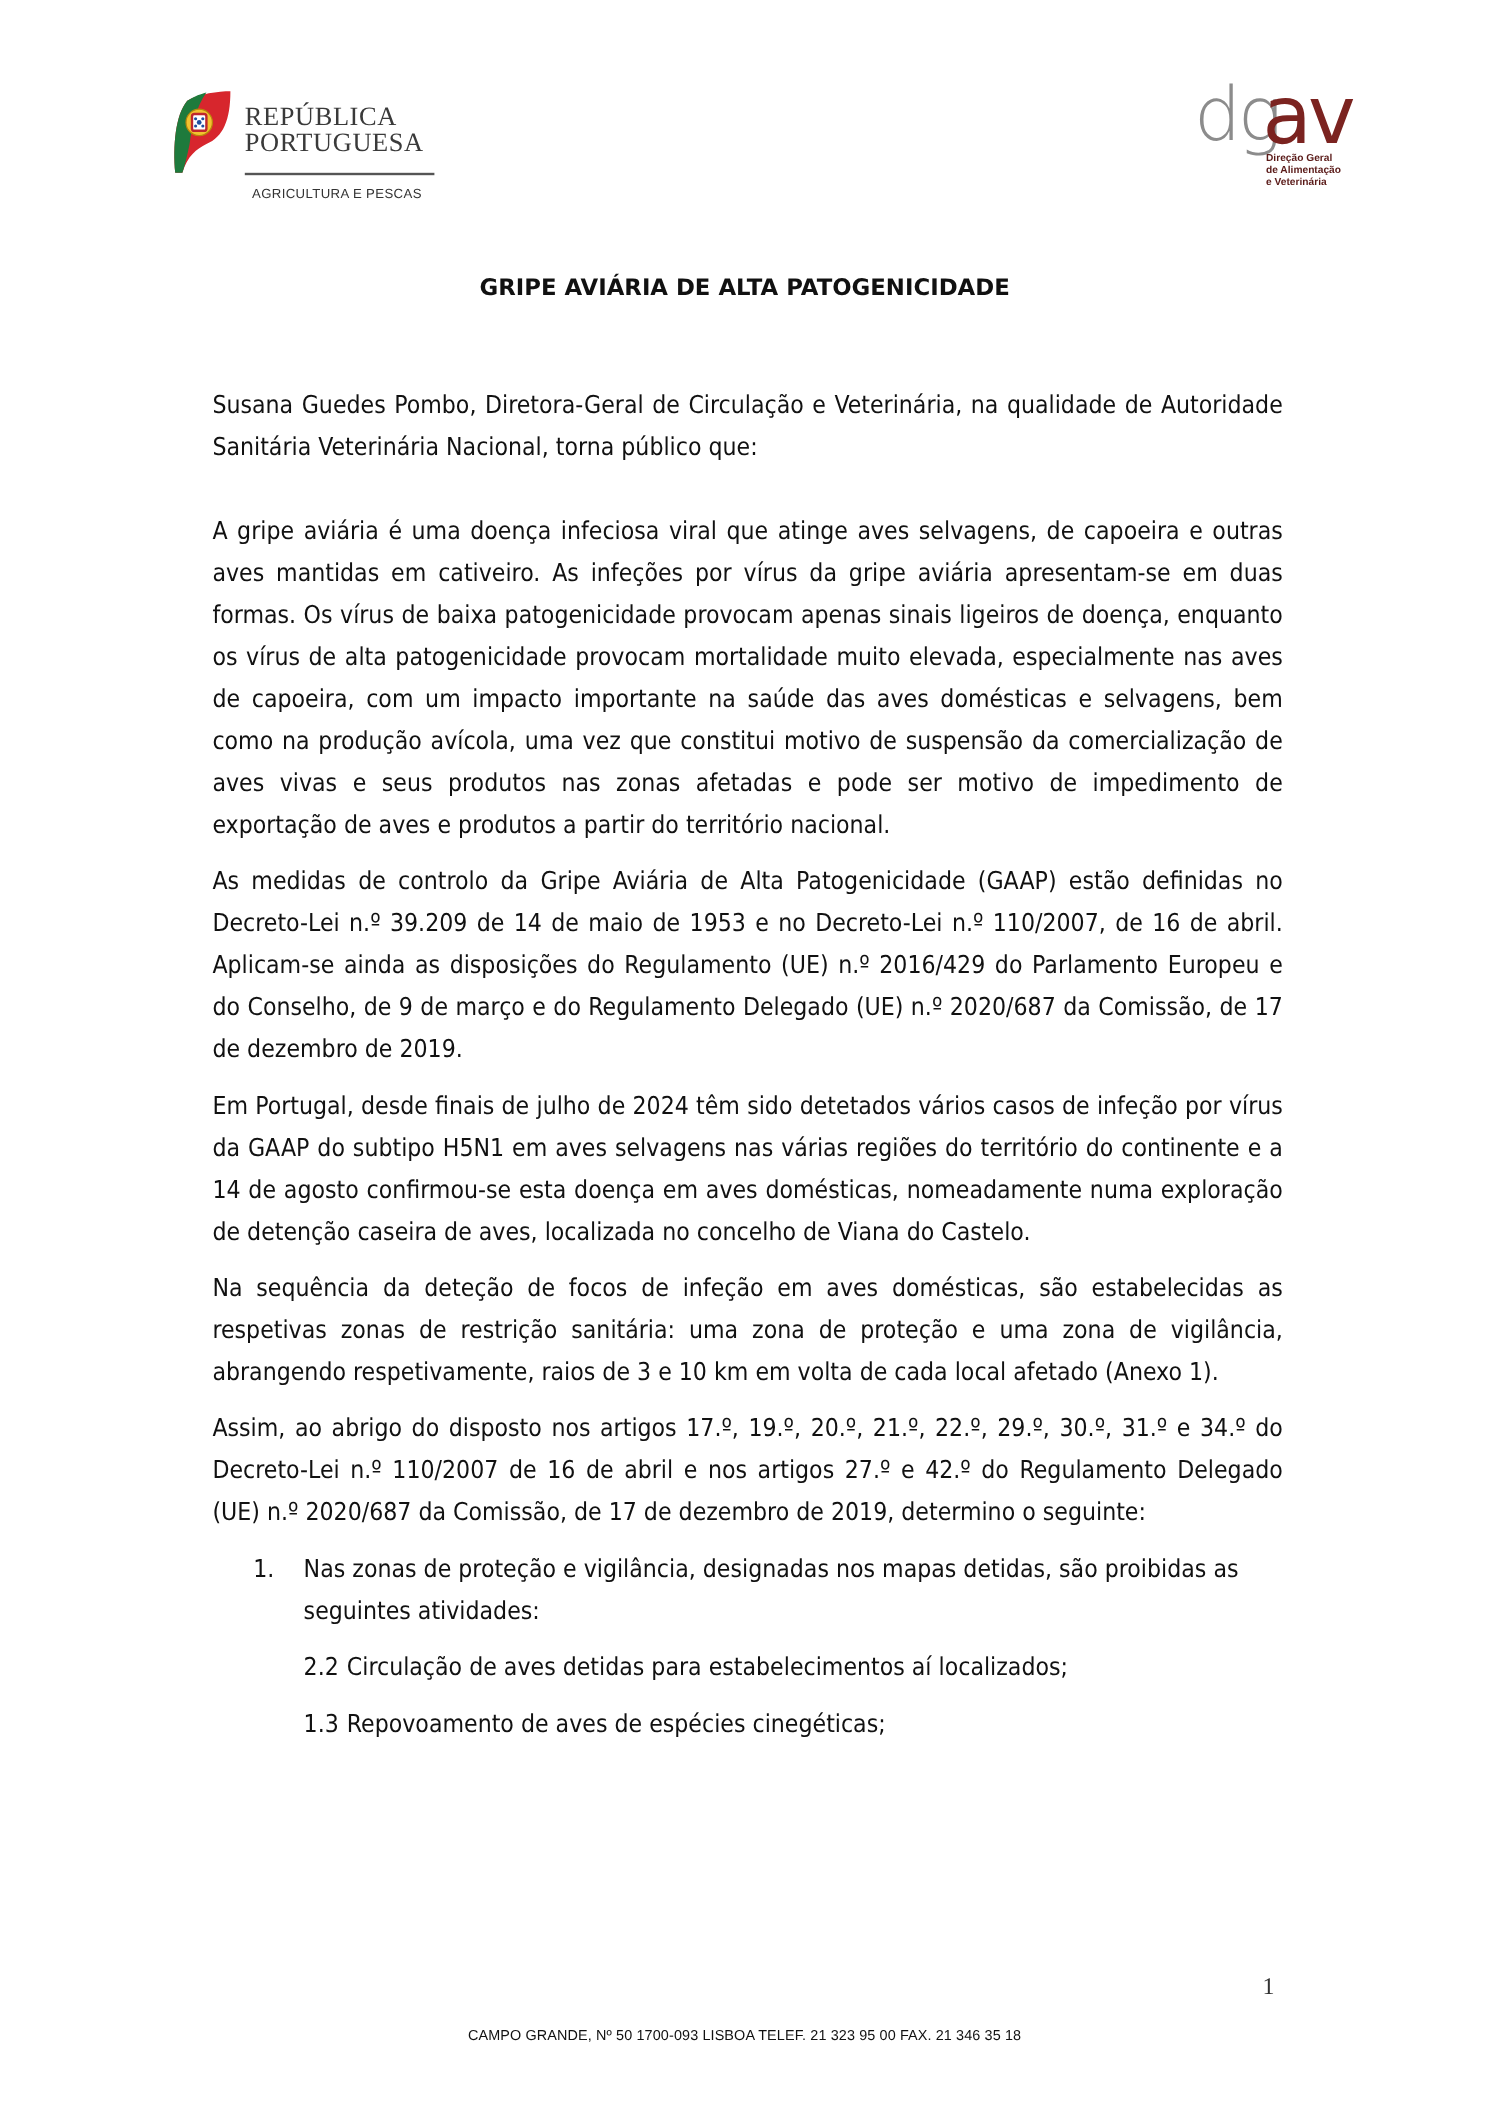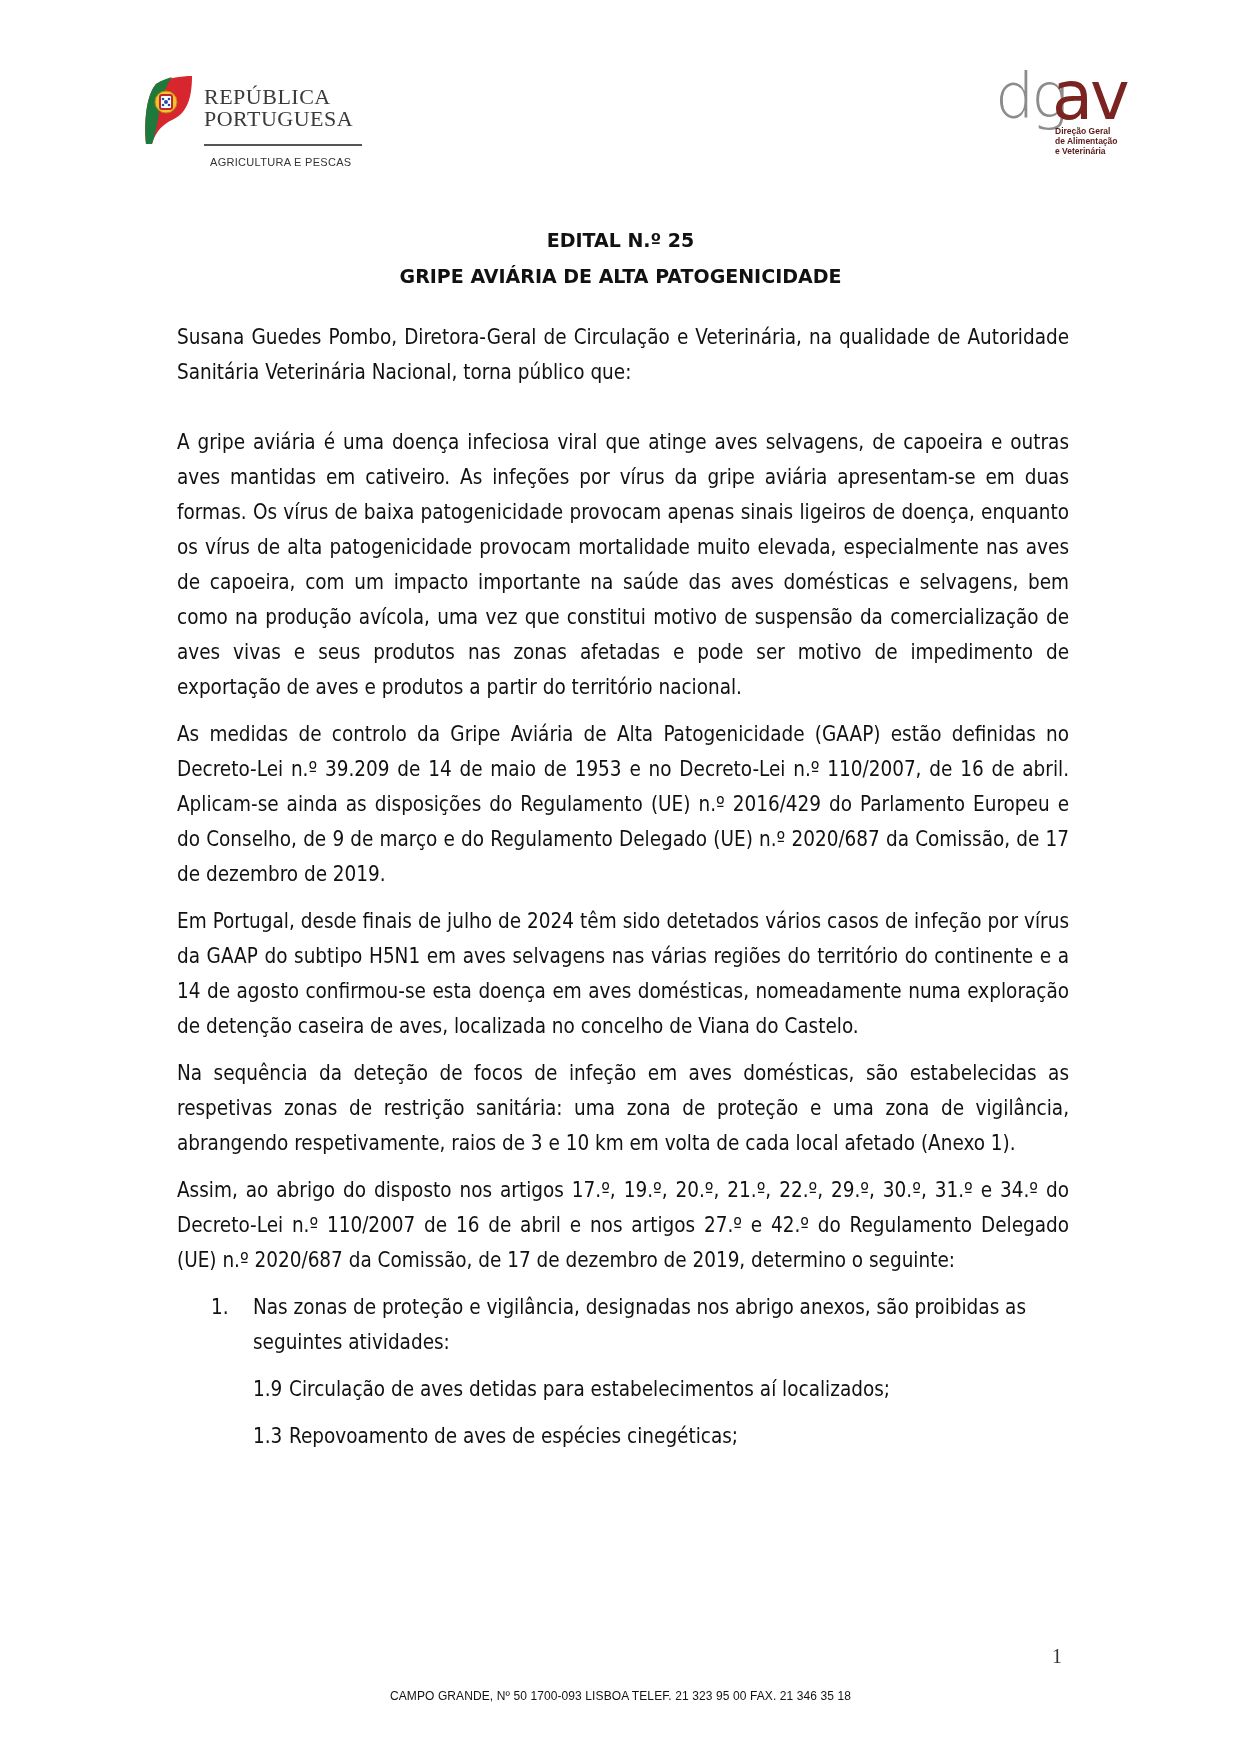--- a/index.html
+++ b/index.html
@@ -65,38 +65,37 @@
     <span class="dgav-av">av</span>
     <div class="dgav-sub">
       <div>Direção Geral</div>
       <div>de Alimentação</div>
       <div>e Veterinária</div>
     </div>
   </div>
 </div>
 
 <div class="title-block">
-  <div>EDITAL N.º 25</div>
   <div>GRIPE AVIÁRIA DE ALTA PATOGENICIDADE</div>
 </div>
 
 <div class="content">
   <p class="p-intro">Susana Guedes Pombo, Diretora-Geral de Circulação e Veterinária, na qualidade de Autoridade Sanitária Veterinária Nacional, torna público que:</p>
   <p class="p-gap">A gripe aviária é uma doença infeciosa viral que atinge aves selvagens, de capoeira e outras aves mantidas em cativeiro. As infeções por vírus da gripe aviária apresentam-se em duas formas. Os vírus de baixa patogenicidade provocam apenas sinais ligeiros de doença, enquanto os vírus de alta patogenicidade provocam mortalidade muito elevada, especialmente nas aves de capoeira, com um impacto importante na saúde das aves domésticas e selvagens, bem como na produção avícola, uma vez que constitui motivo de suspensão da comercialização de aves vivas e seus produtos nas zonas afetadas e pode ser motivo de impedimento de exportação de aves e produtos a partir do território nacional.</p>
   <p class="p-gap">As medidas de controlo da Gripe Aviária de Alta Patogenicidade (GAAP) estão definidas no Decreto-Lei n.º 39.209 de 14 de maio de 1953 e no Decreto-Lei n.º 110/2007, de 16 de abril. Aplicam-se ainda as disposições do Regulamento (UE) n.º 2016/429 do Parlamento Europeu e do Conselho, de 9 de março e do Regulamento Delegado (UE) n.º 2020/687 da Comissão, de 17 de dezembro de 2019.</p>
   <p class="p-gap">Em Portugal, desde finais de julho de 2024 têm sido detetados vários casos de infeção por vírus da GAAP do subtipo H5N1 em aves selvagens nas várias regiões do território do continente e a 14 de agosto confirmou-se esta doença em aves domésticas, nomeadamente numa exploração de detenção caseira de aves, localizada no concelho de Viana do Castelo.</p>
   <p class="p-gap">Na sequência da deteção de focos de infeção em aves domésticas, são estabelecidas as respetivas zonas de restrição sanitária: uma zona de proteção e uma zona de vigilância, abrangendo respetivamente, raios de 3 e 10 km em volta de cada local afetado (Anexo 1).</p>
   <p class="p-gap">Assim, ao abrigo do disposto nos artigos 17.º, 19.º, 20.º, 21.º, 22.º, 29.º, 30.º, 31.º e 34.º do Decreto-Lei n.º 110/2007 de 16 de abril e nos artigos 27.º e 42.º do Regulamento Delegado (UE) n.º 2020/687 da Comissão, de 17 de dezembro de 2019, determino o seguinte:</p>
 
   <div class="list-item">
     <span class="list-num">1.</span>
-    <span>Nas zonas de proteção e vigilância, designadas nos abrigo anexos, são proibidas as seguintes atividades:</span>
+    <span>Nas zonas de proteção e vigilância, designadas nos mapas detidas, são proibidas as seguintes atividades:</span>
   </div>
   <div class="sub-item">
-    <span class="sub-num">1.9</span><span>Circulação de aves detidas para estabelecimentos aí localizados;</span>
+    <span class="sub-num">2.2</span><span>Circulação de aves detidas para estabelecimentos aí localizados;</span>
   </div>
   <div class="sub-item">
     <span class="sub-num">1.3</span><span>Repovoamento de aves de espécies cinegéticas;</span>
   </div>
 </div>
 
 <div class="page-number">1</div>
 <div class="footer">CAMPO GRANDE, Nº 50 1700-093 LISBOA TELEF. 21 323 95 00 FAX. 21 346 35 18</div>
 
 </body></html>

